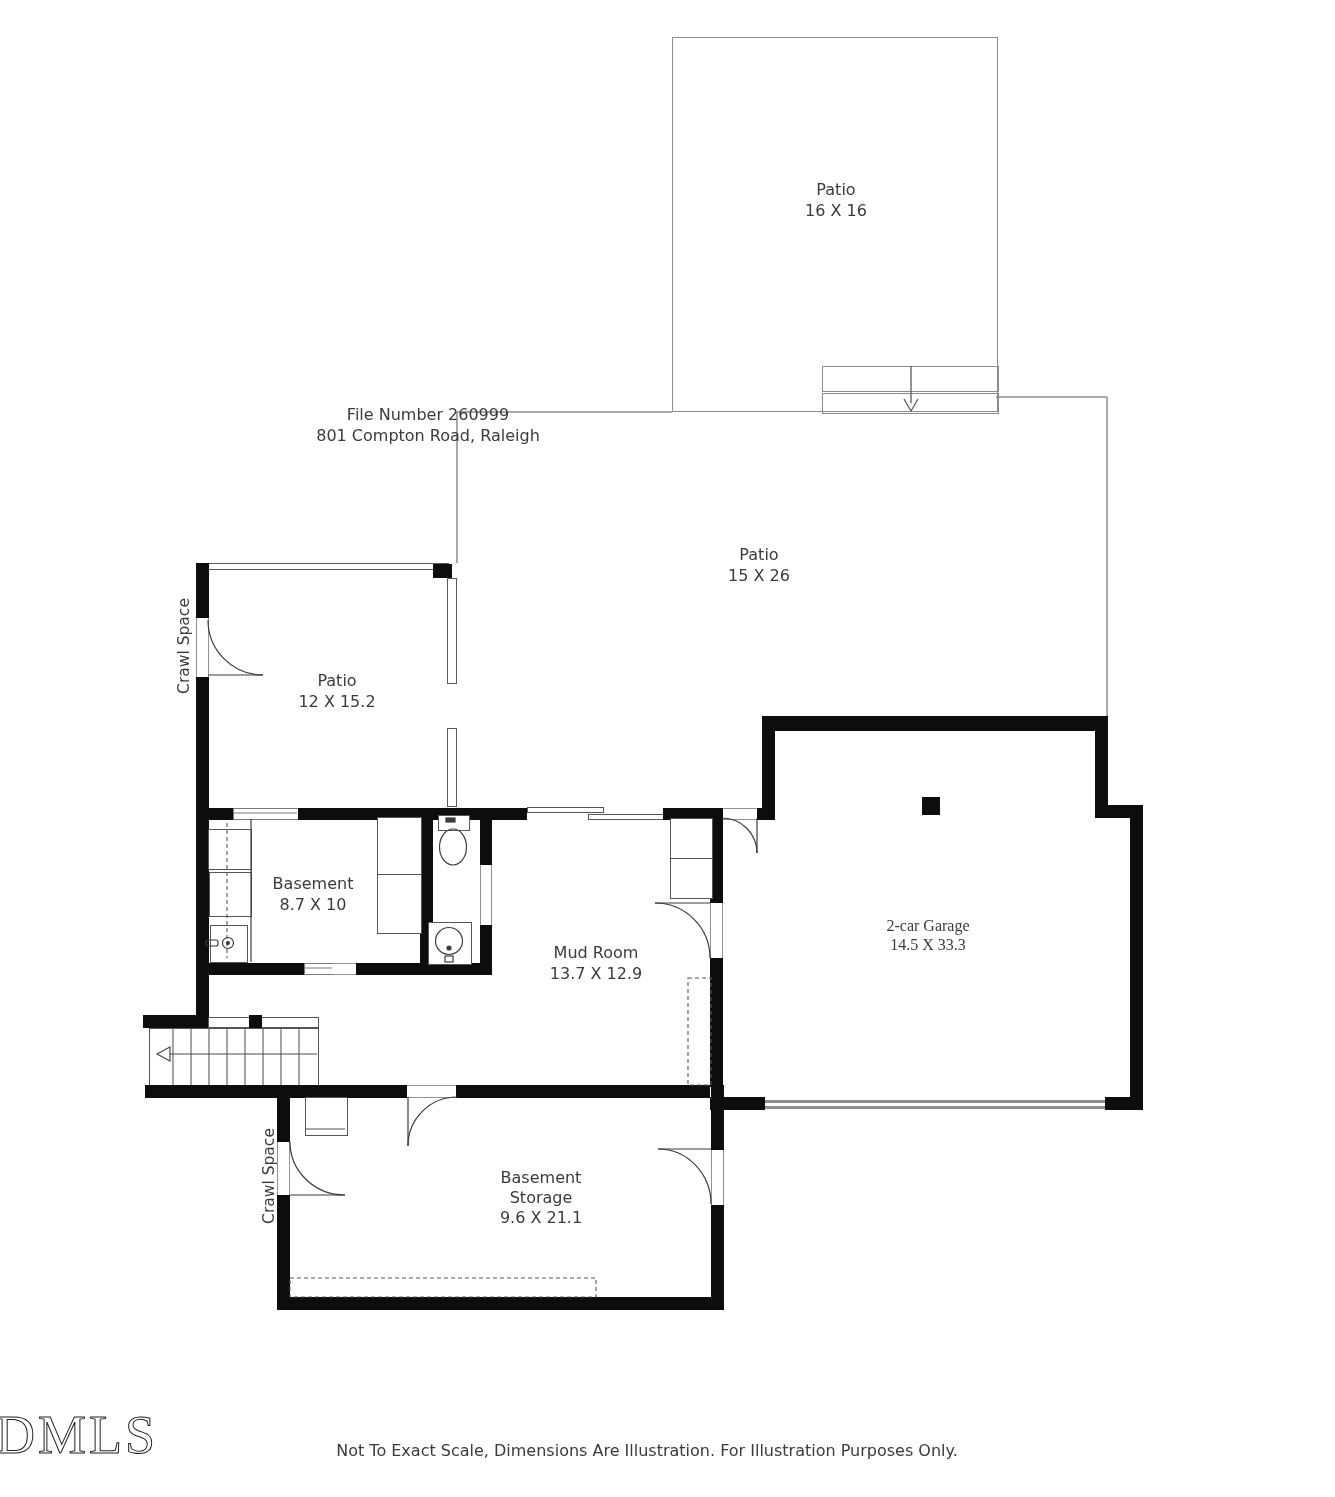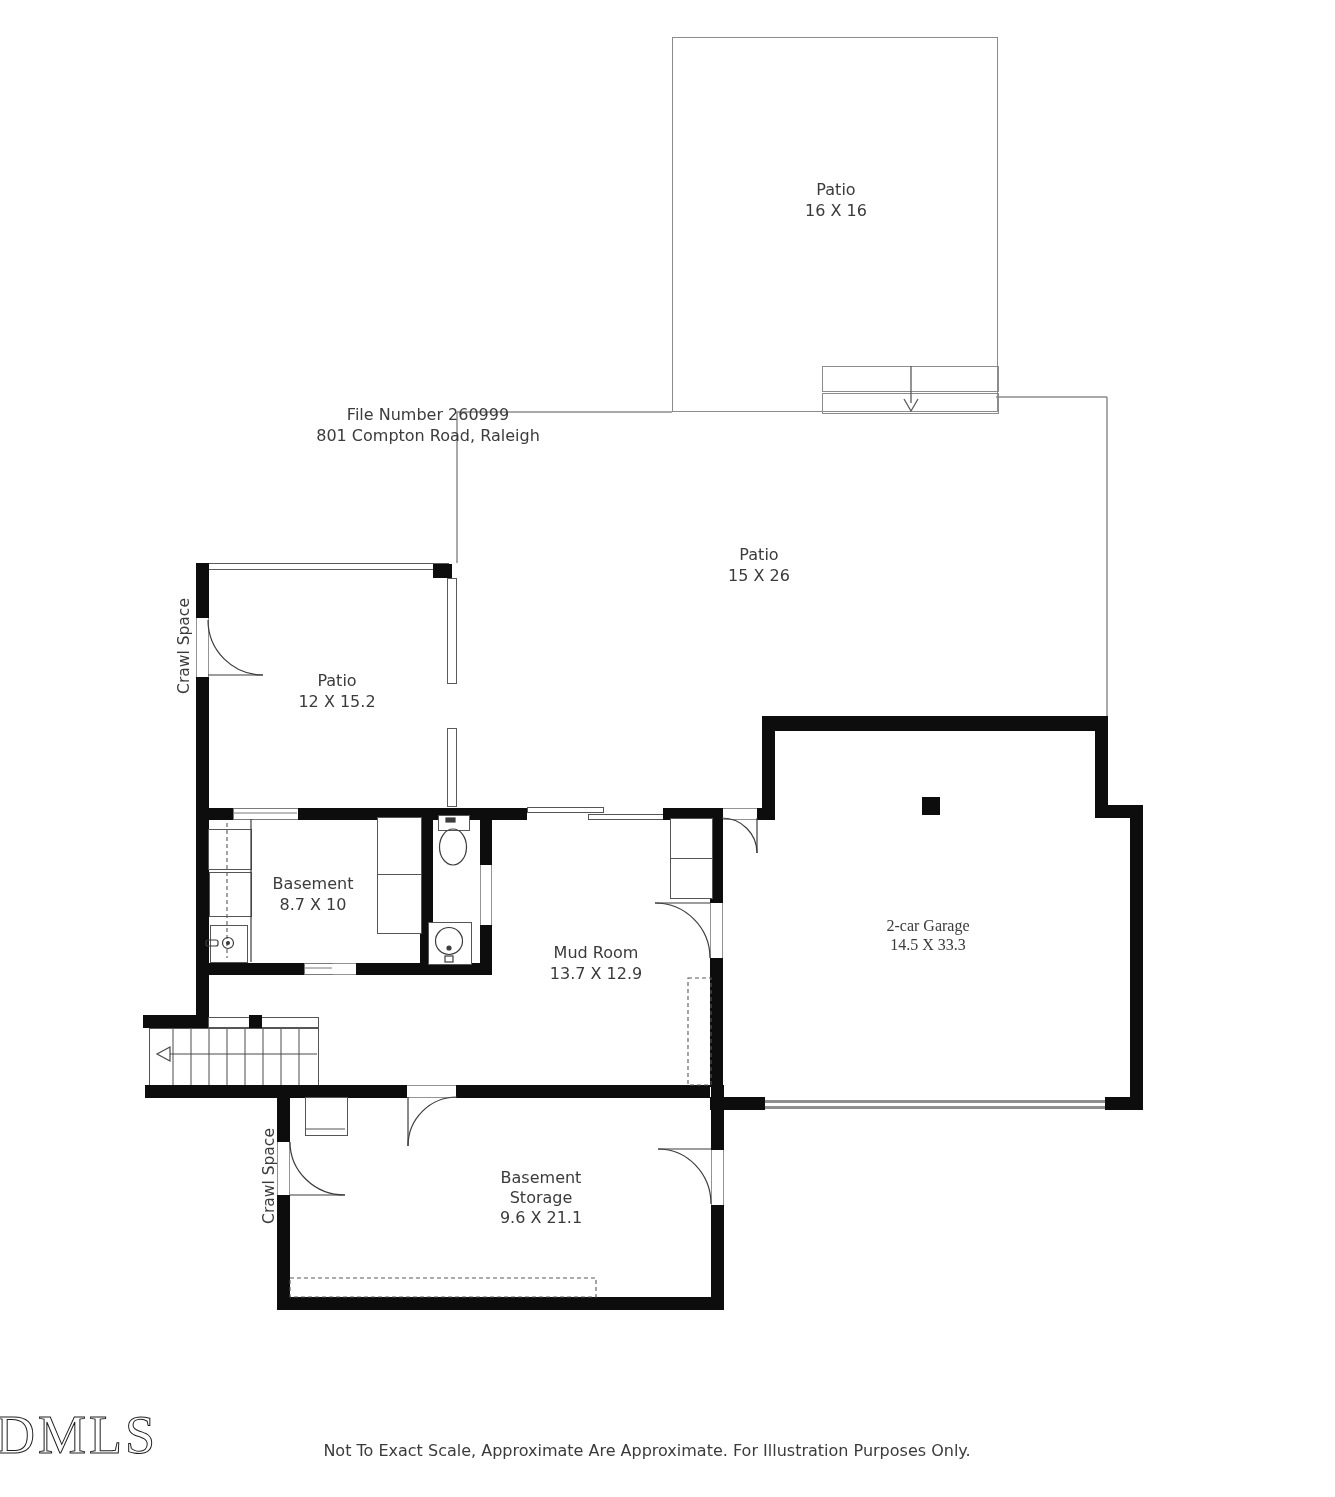--- a/index.html
+++ b/index.html
@@ -214,15 +214,15 @@
     <div>Basement</div>
     <div>Storage</div>
     <div>9.6 X 21.1</div>
   </div>
 
   <div class="vlbl" style="left:184px;top:646px;">Crawl Space</div>
   <div class="vlbl" style="left:269px;top:1176px;">Crawl Space</div>
 
   <div class="logo">DMLS</div>
 
-  <div class="lbl" style="left:647px;top:1450px;font-size:16px;">Not To Exact Scale, Approximate Are Approximate. For Illustration Purposes Only.</div>
+  <div class="lbl" style="left:647px;top:1450px;font-size:16px;">Not To Exact Scale, Dimensions Are Illustration. For Illustration Purposes Only.</div>
 
 </div>
 
 </body></html>

